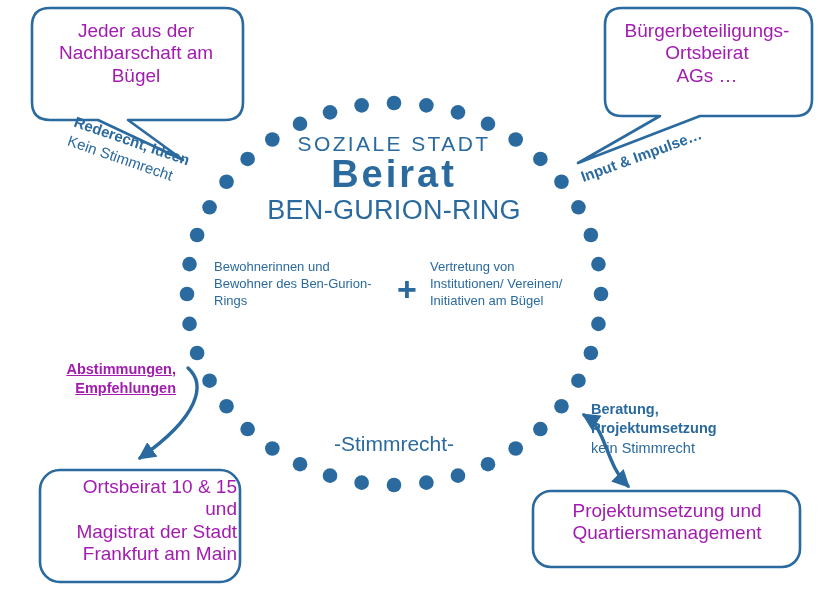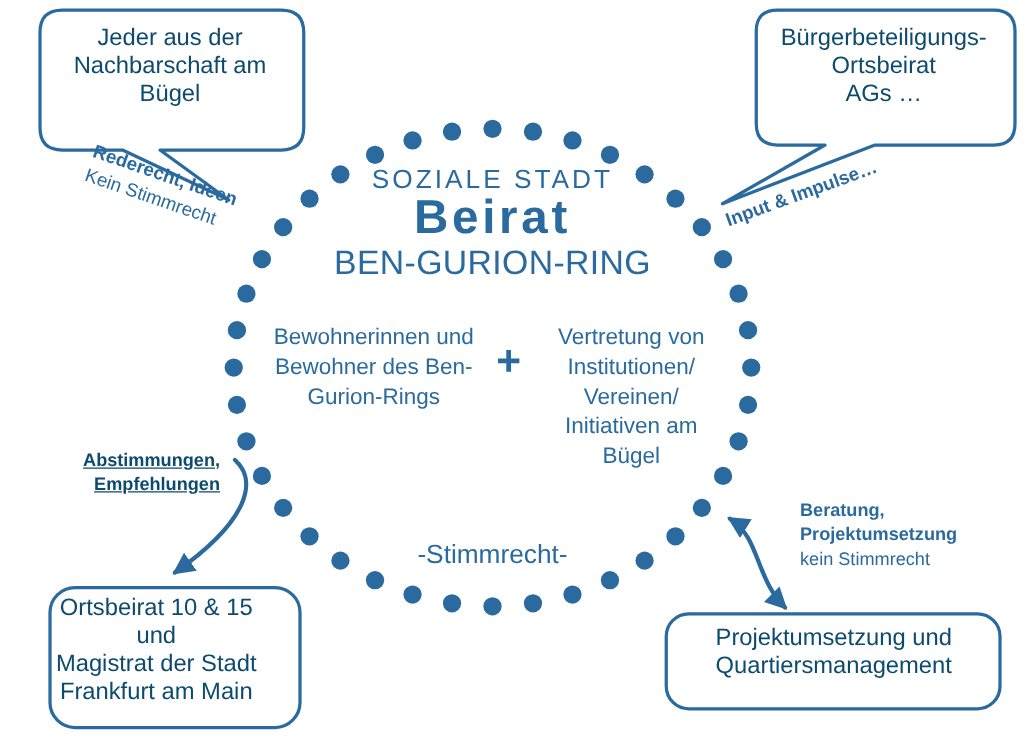--- a/index.html
+++ b/index.html
@@ -20,41 +20,41 @@
   #art {
     position: absolute;
     left: 0;
     top: 0;
     width: 820px;
     height: 600px;
   }
   
   .txt {
     position: absolute;
-    color: #0c4a6e;
+    color: #a21caf;
     line-height: 1.18;
     white-space: pre-line;
   }
   .bubble-text {
     text-align: center;
     font-size: 19px;
     font-weight: 400;
   }
   .box-text {
     text-align: center;
     font-size: 19px;
     font-weight: 400;
   }
 
   
   #bubble-tl-text { left: 36px;  top: 20px;  width: 200px; }
   
   #bubble-tr-text { left: 608px; top: 20px;  width: 198px; }
   
-  #box-bl-text    { left: 28px;  top: 476px; width: 194px; }
+  #box-bl-text    { left: 43px;  top: 476px; width: 194px; text-align: right; }
   
   #box-br-text    { left: 538px; top: 500px; width: 258px; }
 
   
   #title-block {
     position: absolute;
     left: 244px;
     top: 126px;
     width: 300px;
     text-align: center;
@@ -83,23 +83,23 @@
   #members-row {
     position: absolute;
     left: 214px;
     top: 258px;
     width: 366px;
     display: flex;
     align-items: flex-start;
     justify-content: center;
   }
   .member-col {
-    font-size: 18px;
+    font-size: 13px;
     line-height: 1.32;
-    text-align: center;
+    text-align: left;
   }
   #member-left  { width: 170px; }
   #member-right { width: 150px; }
   #plus-symbol {
     width: 46px;
     text-align: center;
     font-size: 34px;
     font-weight: 700;
     line-height: 1;
     padding-top: 14px;
@@ -146,21 +146,21 @@
     top: 360px;
     width: 146px;
     text-align: right;
     font-size: 14.5px;
     font-weight: 700;
     line-height: 1.34;
     text-decoration: underline;
   }
   #label-beratung {
     position: absolute;
-    left: 640px;
+    left: 591px;
     top: 400px;
     width: 180px;
     text-align: left;
     font-size: 14.5px;
     line-height: 1.34;
   }
   #label-beratung .strong { font-weight: 700; display: block; }
   #label-beratung .light  { font-weight: 400; display: block; }
 </style>
 </head>

